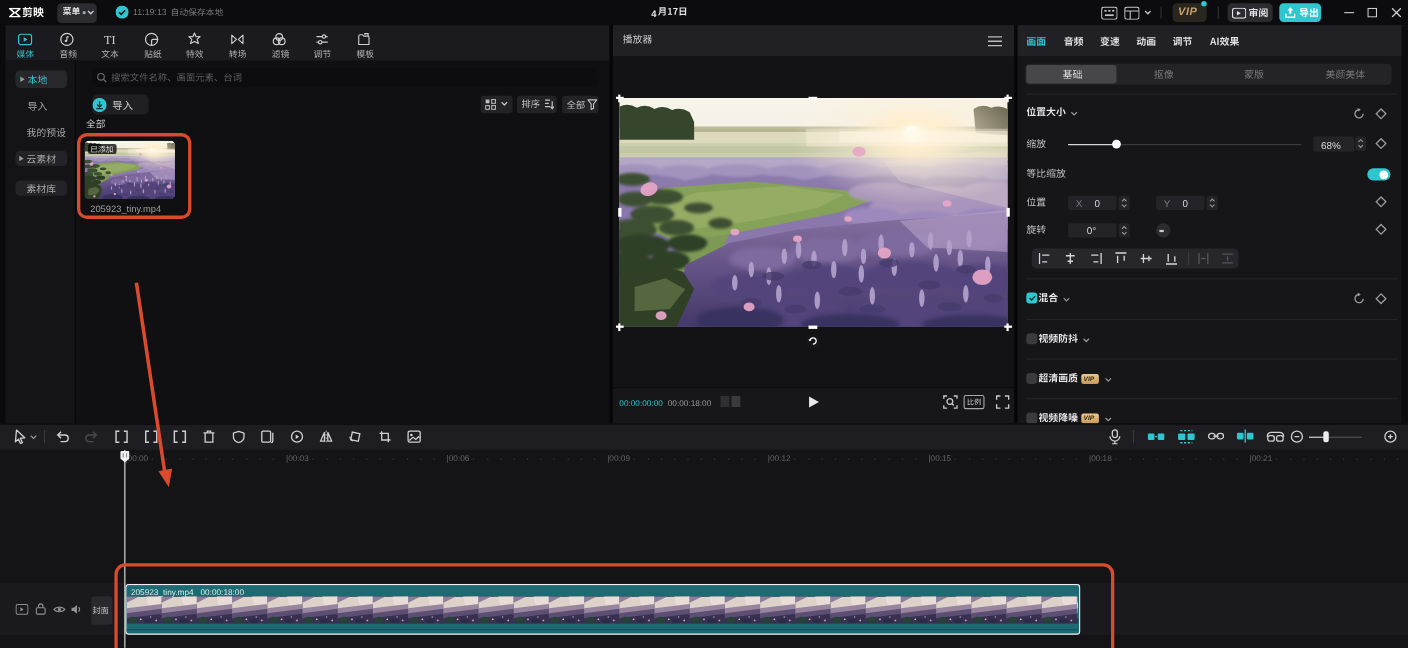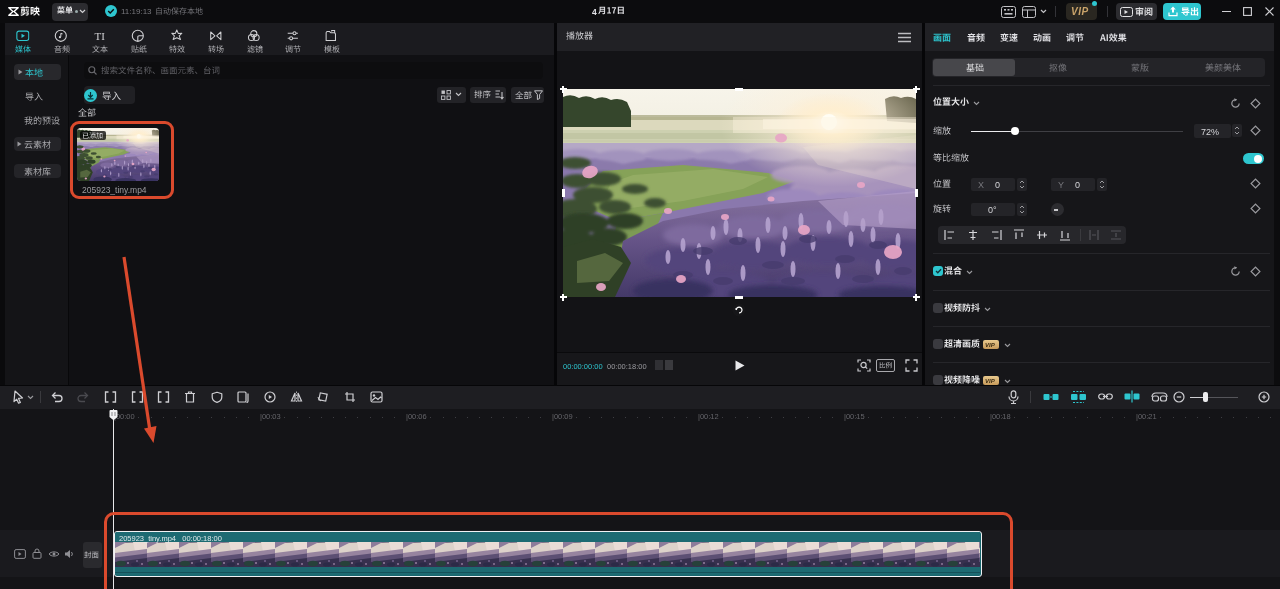--- a/index.html
+++ b/index.html
@@ -607,21 +607,21 @@
     </svg>
 <div class="abs" style="left:933px;top:126px;">
       <svg style="" width="18.0" height="9.0" viewBox="0 0 18.0 9.0">
         <path fill="#c9c9cd" d="M0.4 7.4 0.6 8.1C1.3 7.8 2.3 7.4 3.2 7.1L3.1 6.5C2.1 6.9 1.1 7.2 0.4 7.4ZM0.6 4.1C0.7 4.1 0.9 4 1.9 3.9C1.5 4.5 1.2 4.9 1.1 5.1C0.8 5.4 0.6 5.7 0.4 5.7C0.5 5.9 0.6 6.2 0.6 6.3C0.8 6.2 1.1 6.1 2.9 5.6L2.8 5.3V5.1L1.5 5.4C2.1 4.6 2.7 3.6 3.2 2.6L2.7 2.3C2.6 2.7 2.4 3 2.2 3.3L1.2 3.4C1.7 2.6 2.2 1.6 2.6 0.7L2 0.4C1.7 1.5 1.1 2.6 0.9 2.9C0.7 3.3 0.5 3.5 0.4 3.5C0.4 3.7 0.5 4 0.6 4.1ZM4.2 2.4C4 3.4 3.5 4.6 2.8 5.3C2.9 5.4 3.1 5.6 3.2 5.7C3.4 5.5 3.6 5.3 3.8 5V8.6H4.3V3.9C4.6 3.5 4.7 3 4.9 2.6ZM5.1 4.3V8.6H5.6V8.2H7.7V8.6H8.3V4.3H6.7L6.9 3.4H8.4V2.8H4.9V3.4H6.2C6.2 3.7 6.1 4 6.1 4.3ZM5.3 0.5C5.4 0.7 5.6 1 5.7 1.2H3.3V2.7H3.9V1.8H7.9V2.6H8.6V1.2H6.4C6.2 1 6 0.6 5.9 0.3ZM5.6 6.5H7.7V7.7H5.6ZM5.6 5.9V4.8H7.7V5.9Z M10.9 0.5C11 0.9 11.2 1.4 11.3 1.7L11.9 1.5C11.8 1.2 11.6 0.7 11.4 0.3ZM9.4 1.8V2.4H10.5V4.3C10.5 5.6 10.3 7 9.2 8.2C9.4 8.3 9.6 8.5 9.7 8.6C10.9 7.4 11.1 5.8 11.1 4.3V4.3H12.3C12.3 6.7 12.2 7.6 12.1 7.8C12 7.9 11.9 7.9 11.8 7.9C11.6 7.9 11.3 7.9 10.9 7.9C11 8.1 11.1 8.4 11.1 8.5C11.5 8.6 11.9 8.6 12.1 8.5C12.3 8.5 12.5 8.4 12.6 8.2C12.9 7.9 12.9 6.9 13 4C13 3.9 13 3.6 13 3.6H11.1V2.4H13.4V1.8ZM14.6 2.7H16.3C16.1 3.8 15.9 4.8 15.5 5.6C15.1 4.8 14.8 3.8 14.6 2.8ZM14.5 0.4C14.2 1.9 13.7 3.4 13 4.4C13.2 4.5 13.4 4.7 13.5 4.9C13.8 4.6 14 4.2 14.2 3.8C14.4 4.7 14.7 5.5 15.1 6.3C14.5 7 13.8 7.6 12.9 8.1C13 8.2 13.2 8.5 13.3 8.7C14.2 8.2 14.9 7.6 15.4 6.9C15.9 7.6 16.5 8.2 17.3 8.6C17.4 8.4 17.6 8.2 17.7 8C16.9 7.7 16.3 7.1 15.8 6.3C16.4 5.3 16.8 4.1 17 2.7H17.7V2H14.8C15 1.5 15.1 1 15.2 0.5Z"></path>
       </svg>
     </div>
 <div class="abs" style="left:971px;top:130.5px;width:212px;height:1.6px;background:#3f3f44;"></div>
 <div class="abs" style="left:971px;top:130.5px;width:44px;height:1.6px;background:#ececee;"></div>
 <div class="abs" style="left:1011px;top:127px;width:8px;height:8px;border-radius:4px;background:#fff;"></div>
 <div class="abs" style="left:1194px;top:124px;width:37px;height:14px;background:#242428;border-radius:2px;"></div>
-<div class="abs" style="left:1201px;top:127px;color:#d6d6da;font-size:9px;">72%</div>
+<div class="abs" style="left:1201px;top:127px;color:#d6d6da;font-size:9px;">68%</div>
 <div class="abs" style="left:1232px;top:124px;width:10px;height:13px;background:#242428;border-radius:2px;"></div>
     <svg class="abs" style="left:1234px;top:126px;" width="6" height="9" viewBox="0 0 6 9">
       <path d="M1 3 L3 1 L5 3 M1 6 L3 8 L5 6" stroke="#9a9a9e" stroke-width="1" fill="none"></path>
     </svg>
 <svg class="abs" style="left:1250px;top:125px;" width="11" height="11" viewBox="0 0 11 11">
       <rect x="2.4" y="2.4" width="6.2" height="6.2" fill="none" stroke="#9a9a9e" stroke-width="1.2" transform="rotate(45 5.5 5.5)"></rect>
     </svg>
 <div class="abs" style="left:933px;top:153px;">
       <svg style="" width="36.0" height="9.0" viewBox="0 0 36.0 9.0">
         <path fill="#c9c9cd" d="M5.2 0.3C4.9 1.1 4.5 1.8 3.9 2.3L4.1 2.4V3H1.3V3.6H4.1V4.4H0.4V5H6V5.8H0.7V6.4H6V7.8C6 8 5.9 8 5.8 8C5.6 8 5.1 8 4.5 8C4.6 8.2 4.7 8.4 4.7 8.6C5.5 8.6 6 8.6 6.3 8.5C6.6 8.4 6.7 8.2 6.7 7.8V6.4H8.4V5.8H6.7V5H8.6V4.4H4.8V3.6H7.7V3H4.8V2.4H4.7C4.9 2.2 5.1 2 5.2 1.7H5.9C6.1 2 6.4 2.5 6.5 2.8L7.1 2.5C7 2.3 6.8 2 6.6 1.7H8.5V1.1H5.6C5.7 0.9 5.8 0.7 5.8 0.5ZM2 6.8C2.6 7.2 3.2 7.7 3.5 8.2L4.1 7.7C3.8 7.3 3.1 6.8 2.5 6.4ZM1.7 0.3C1.4 1.1 0.9 1.9 0.3 2.4C0.5 2.5 0.7 2.7 0.9 2.8C1.2 2.5 1.4 2.1 1.7 1.7H2.1C2.2 2 2.4 2.4 2.5 2.7L3.1 2.5C3 2.3 2.9 2 2.8 1.7H4.4V1.1H2C2.1 0.9 2.2 0.7 2.3 0.5Z M10.1 8.6C10.3 8.4 10.7 8.3 13.1 7.5C13.1 7.3 13.1 7 13.1 6.8L10.9 7.5V3.8H13.1V3.1H10.9V0.5H10.2V7.3C10.2 7.7 9.9 7.9 9.8 8C9.9 8.1 10.1 8.4 10.1 8.6ZM13.8 0.4V7.1C13.8 8.1 14 8.4 14.9 8.4C15.1 8.4 16.1 8.4 16.3 8.4C17.2 8.4 17.4 7.8 17.5 6C17.3 5.9 17 5.8 16.8 5.7C16.8 7.3 16.7 7.8 16.3 7.8C16 7.8 15.2 7.8 15 7.8C14.6 7.8 14.5 7.7 14.5 7.2V4.5C15.5 4 16.6 3.3 17.4 2.6L16.8 2C16.2 2.6 15.4 3.3 14.5 3.8V0.4Z M18.4 7.4 18.6 8.1C19.3 7.8 20.3 7.4 21.2 7.1L21.1 6.5C20.1 6.9 19.1 7.2 18.4 7.4ZM18.6 4.1C18.7 4.1 18.9 4 19.9 3.9C19.5 4.5 19.2 4.9 19.1 5.1C18.8 5.4 18.6 5.7 18.4 5.7C18.5 5.9 18.6 6.2 18.6 6.3C18.8 6.2 19.1 6.1 20.9 5.6L20.8 5.3V5.1L19.5 5.4C20.1 4.6 20.7 3.6 21.2 2.6L20.7 2.3C20.6 2.7 20.4 3 20.2 3.3L19.2 3.4C19.7 2.6 20.2 1.6 20.6 0.7L20 0.4C19.7 1.5 19.1 2.6 18.9 2.9C18.7 3.3 18.5 3.5 18.4 3.5C18.4 3.7 18.5 4 18.6 4.1ZM22.2 2.4C22 3.4 21.5 4.6 20.8 5.3C20.9 5.4 21.1 5.6 21.2 5.7C21.4 5.5 21.6 5.3 21.8 5V8.6H22.3V3.9C22.6 3.5 22.7 3 22.9 2.6ZM23.1 4.3V8.6H23.6V8.2H25.7V8.6H26.3V4.3H24.7L24.9 3.4H26.4V2.8H22.9V3.4H24.2C24.2 3.7 24.1 4 24.1 4.3ZM23.3 0.5C23.4 0.7 23.6 1 23.7 1.2H21.3V2.7H21.9V1.8H25.9V2.6H26.6V1.2H24.4C24.2 1 24 0.6 23.9 0.3ZM23.6 6.5H25.7V7.7H23.6ZM23.6 5.9V4.8H25.7V5.9Z M28.9 0.5C29 0.9 29.2 1.4 29.3 1.7L29.9 1.5C29.8 1.2 29.6 0.7 29.4 0.3ZM27.4 1.8V2.4H28.5V4.3C28.5 5.6 28.3 7 27.2 8.2C27.4 8.3 27.6 8.5 27.7 8.6C28.9 7.4 29.1 5.8 29.1 4.3V4.3H30.3C30.3 6.7 30.2 7.6 30.1 7.8C30 7.9 29.9 7.9 29.8 7.9C29.6 7.9 29.3 7.9 28.9 7.9C29 8.1 29.1 8.4 29.1 8.5C29.5 8.6 29.9 8.6 30.1 8.5C30.3 8.5 30.5 8.4 30.6 8.2C30.9 7.9 30.9 6.9 31 4C31 3.9 31 3.6 31 3.6H29.1V2.4H31.4V1.8ZM32.6 2.7H34.3C34.1 3.8 33.9 4.8 33.5 5.6C33.1 4.8 32.8 3.8 32.6 2.8ZM32.5 0.4C32.2 1.9 31.7 3.4 31 4.4C31.2 4.5 31.4 4.7 31.5 4.9C31.8 4.6 32 4.2 32.2 3.8C32.4 4.7 32.7 5.5 33.1 6.3C32.5 7 31.8 7.6 30.9 8.1C31 8.2 31.2 8.5 31.3 8.7C32.2 8.2 32.9 7.6 33.4 6.9C33.9 7.6 34.5 8.2 35.3 8.6C35.4 8.4 35.6 8.2 35.7 8C34.9 7.7 34.3 7.1 33.8 6.3C34.4 5.3 34.8 4.1 35 2.7H35.7V2H32.8C33 1.5 33.1 1 33.2 0.5Z"></path>

